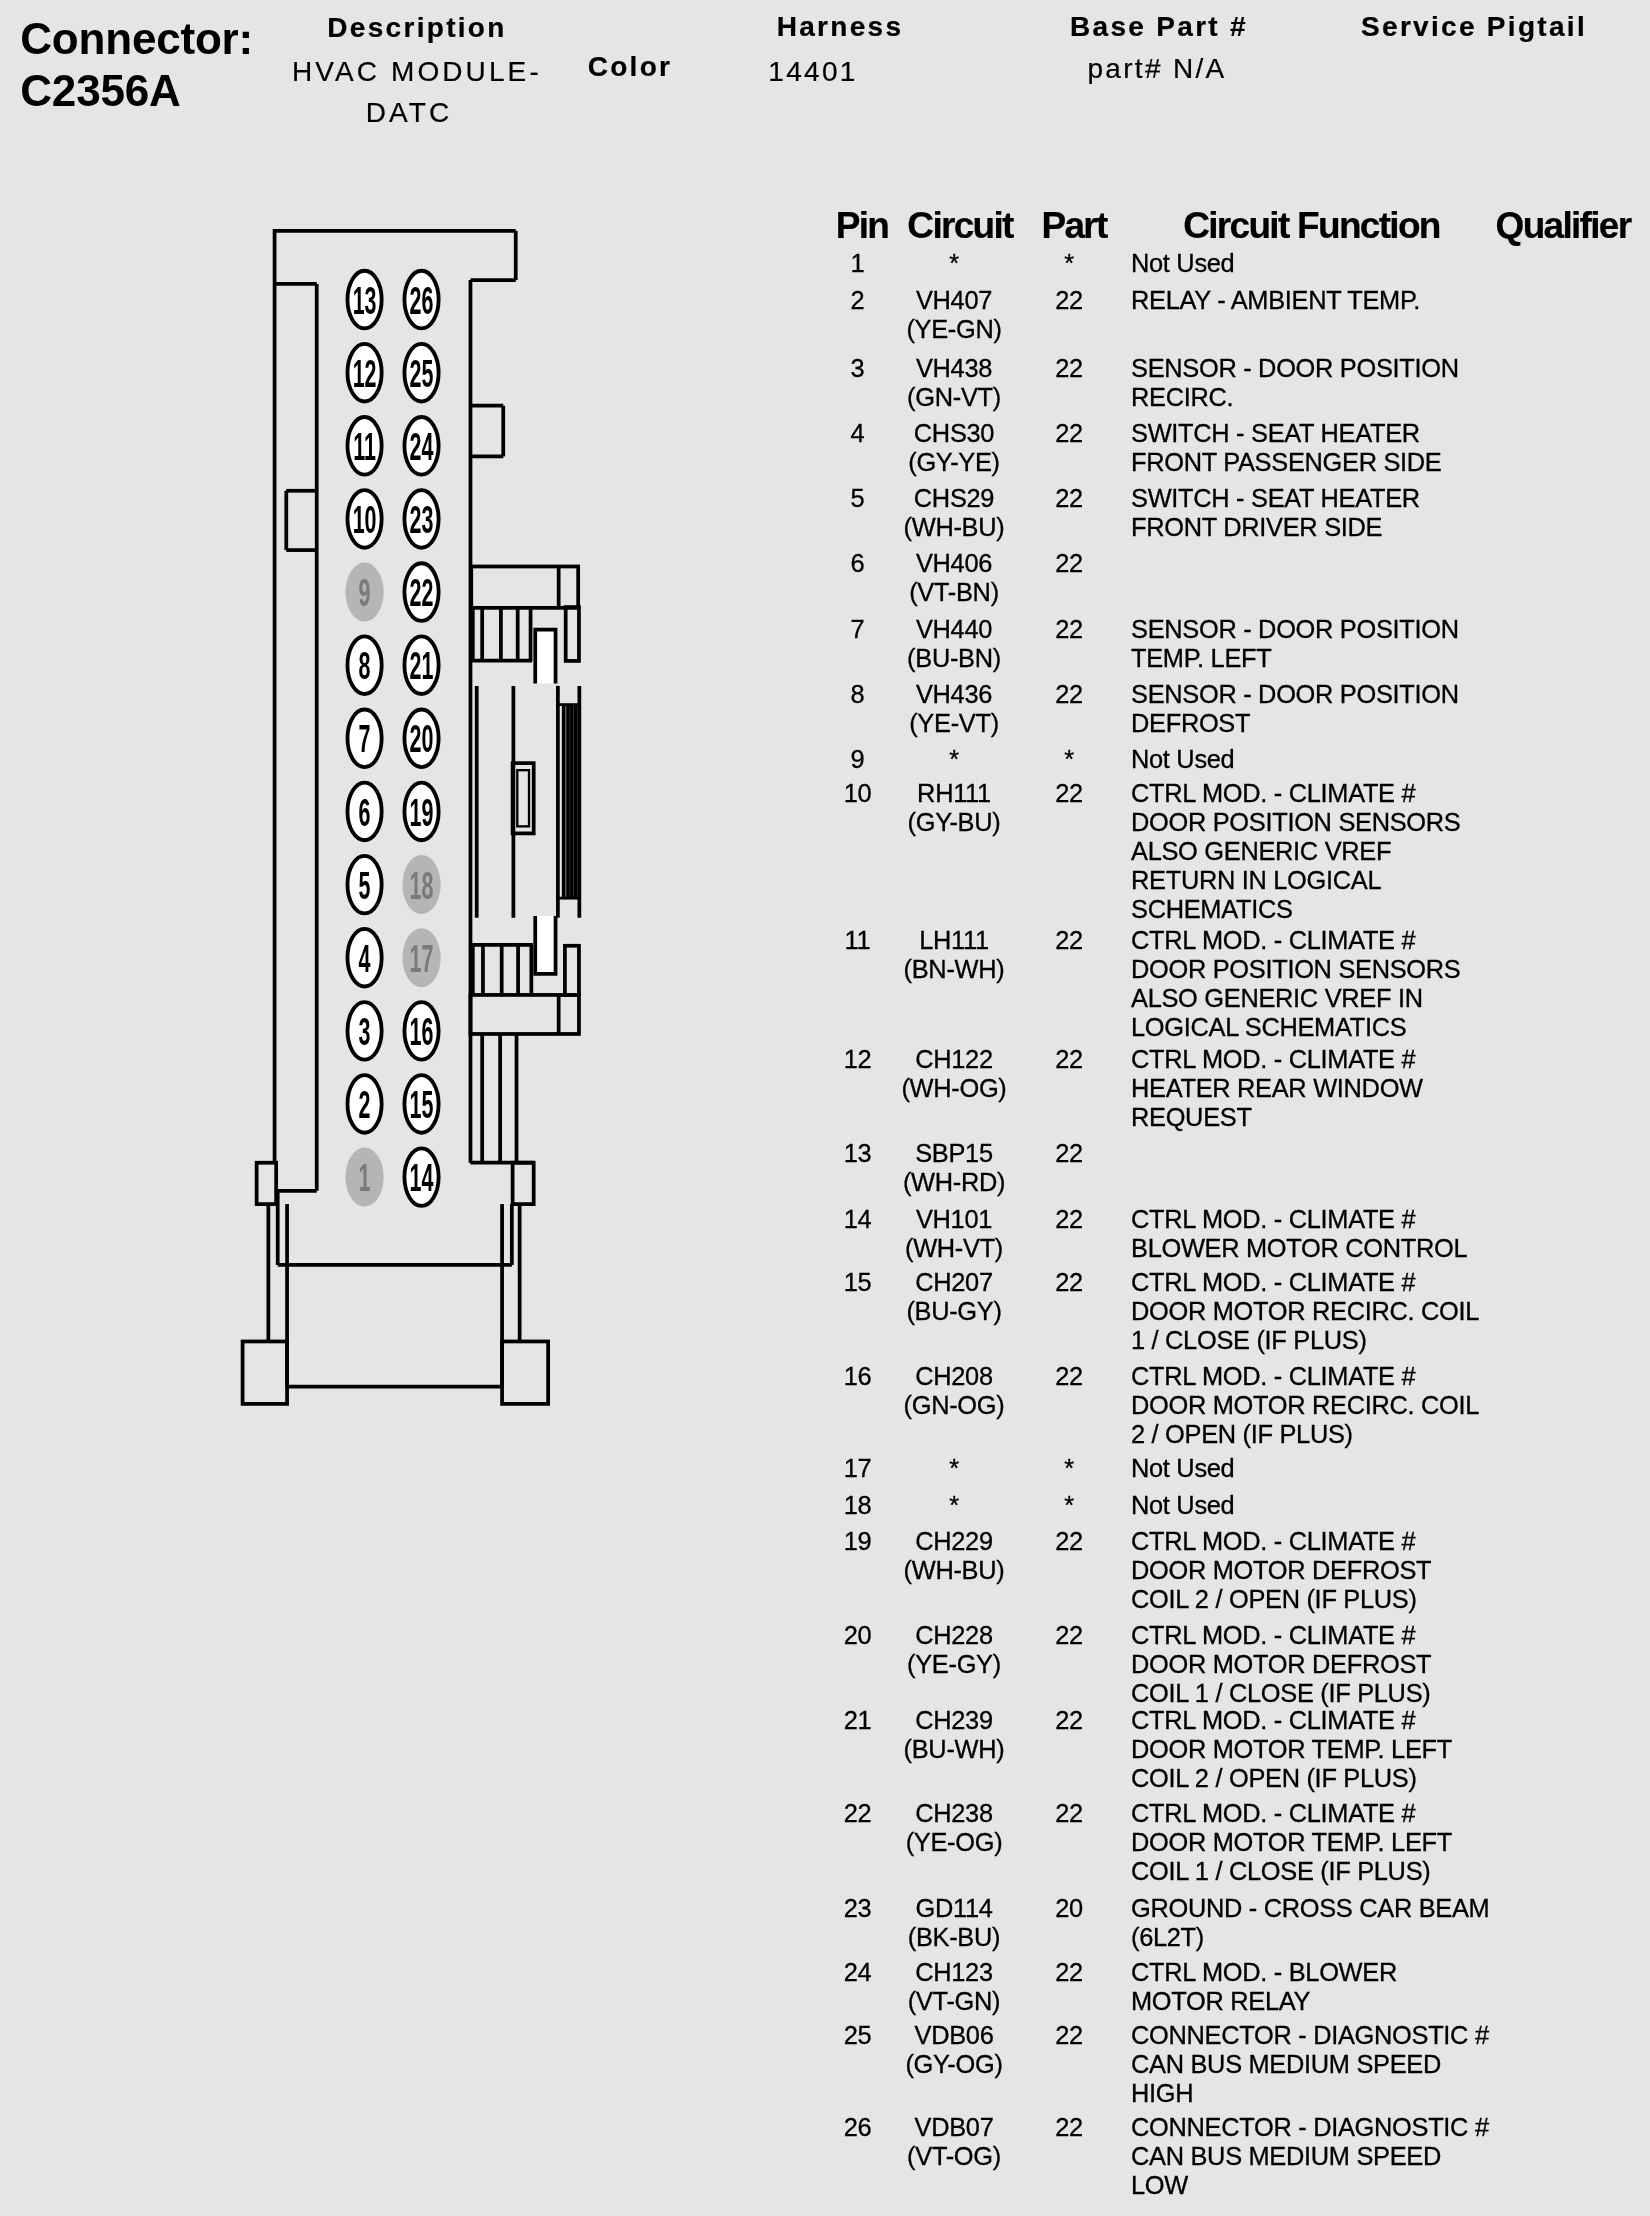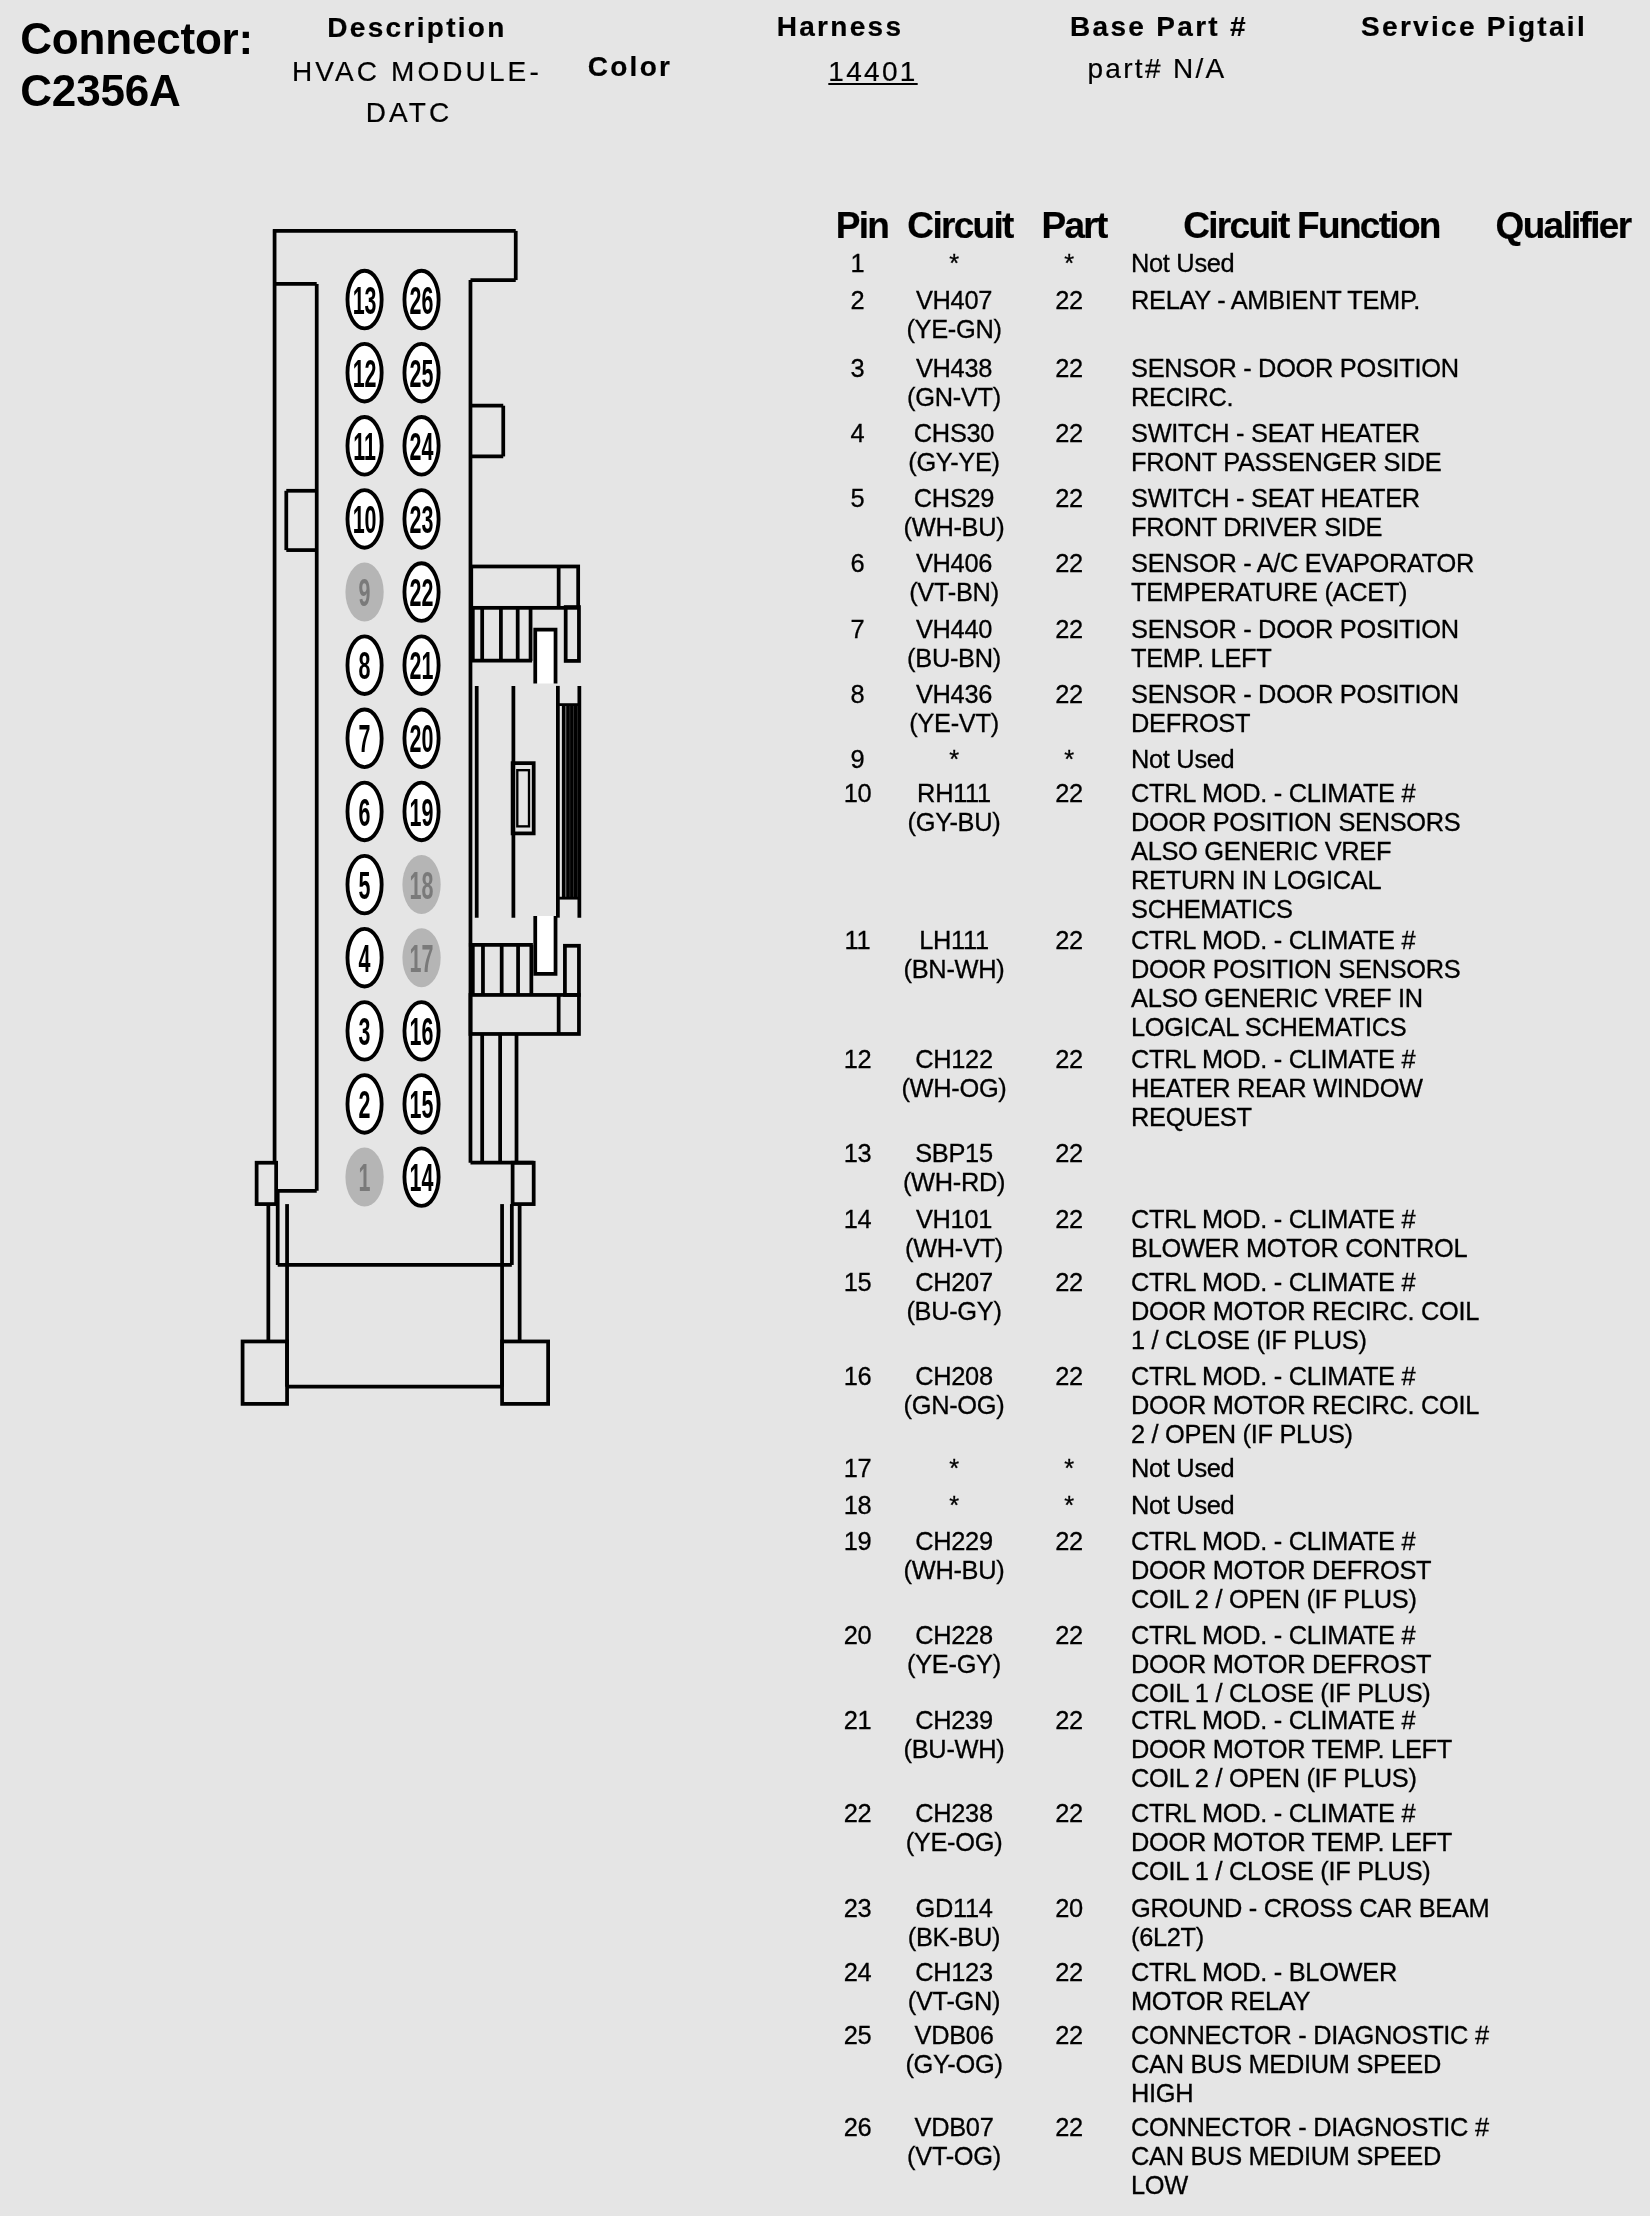--- a/index.html
+++ b/index.html
@@ -18,21 +18,21 @@
 <div class="abs" style="left:20.3px;top:13px;font-weight:bold;font-size:44px;line-height:52px;letter-spacing:-0.2px;">Connector:<br>C2356A</div>
 
 <div class="hb" style="left:300px;top:12.3px;width:234px;text-align:center;">Description</div>
 
 <div class="hr" style="left:292px;top:51px;width:234px;letter-spacing:3.1px;">HVAC MODULE-<br>DATC</div>
 
 <div class="hb" style="left:513px;top:51px;width:234px;">Color</div>
 
 <div class="hb" style="left:723px;top:10.8px;width:234px;">Harness</div>
 
-<div class="hr" style="left:756px;top:51px;width:234px;text-decoration:underline;">14401</div>
+<div class="hr" style="left:696px;top:51px;width:234px;">14401</div>
 
 <div class="hb" style="left:1042px;top:10.8px;width:234px;">Base Part #</div>
 
 <div class="hr" style="left:1040px;top:48px;width:234px;">part# N/A</div>
 
 <div class="hb" style="left:1357px;top:10.8px;width:234px;">Service Pigtail</div>
 
 <svg class="abs" style="left:234px;top:219px;" width="359" height="1196" viewBox="300 280 460 1530" font-family="Liberation Sans, sans-serif">
 
 <g stroke="#000" fill="none">
@@ -241,21 +241,20 @@
 <div class="fn" style="left:1131px;top:419px;">SWITCH - SEAT HEATER<br>FRONT PASSENGER SIDE</div>
 
 <div class="c pin" style="left:803px;top:484px;width:109px;">5</div>
 <div class="c" style="left:864px;top:484px;width:180px;">CHS29<br>(WH-BU)</div>
 <div class="c" style="left:1022px;top:484px;width:94px;">22</div>
 <div class="fn" style="left:1131px;top:484px;">SWITCH - SEAT HEATER<br>FRONT DRIVER SIDE</div>
 
 <div class="c pin" style="left:803px;top:549px;width:109px;">6</div>
 <div class="c" style="left:864px;top:549px;width:180px;">VH406<br>(VT-BN)</div>
 <div class="c" style="left:1022px;top:549px;width:94px;">22</div>
-<div class="fn" style="left:1131px;top:549px;">SENSOR - A/C EVAPORATOR<br>TEMPERATURE (ACET)</div>
 
 <div class="c pin" style="left:803px;top:615px;width:109px;">7</div>
 <div class="c" style="left:864px;top:615px;width:180px;">VH440<br>(BU-BN)</div>
 <div class="c" style="left:1022px;top:615px;width:94px;">22</div>
 <div class="fn" style="left:1131px;top:615px;">SENSOR - DOOR POSITION<br>TEMP. LEFT</div>
 
 <div class="c pin" style="left:803px;top:680px;width:109px;">8</div>
 <div class="c" style="left:864px;top:680px;width:180px;">VH436<br>(YE-VT)</div>
 <div class="c" style="left:1022px;top:680px;width:94px;">22</div>
 <div class="fn" style="left:1131px;top:680px;">SENSOR - DOOR POSITION<br>DEFROST</div>

